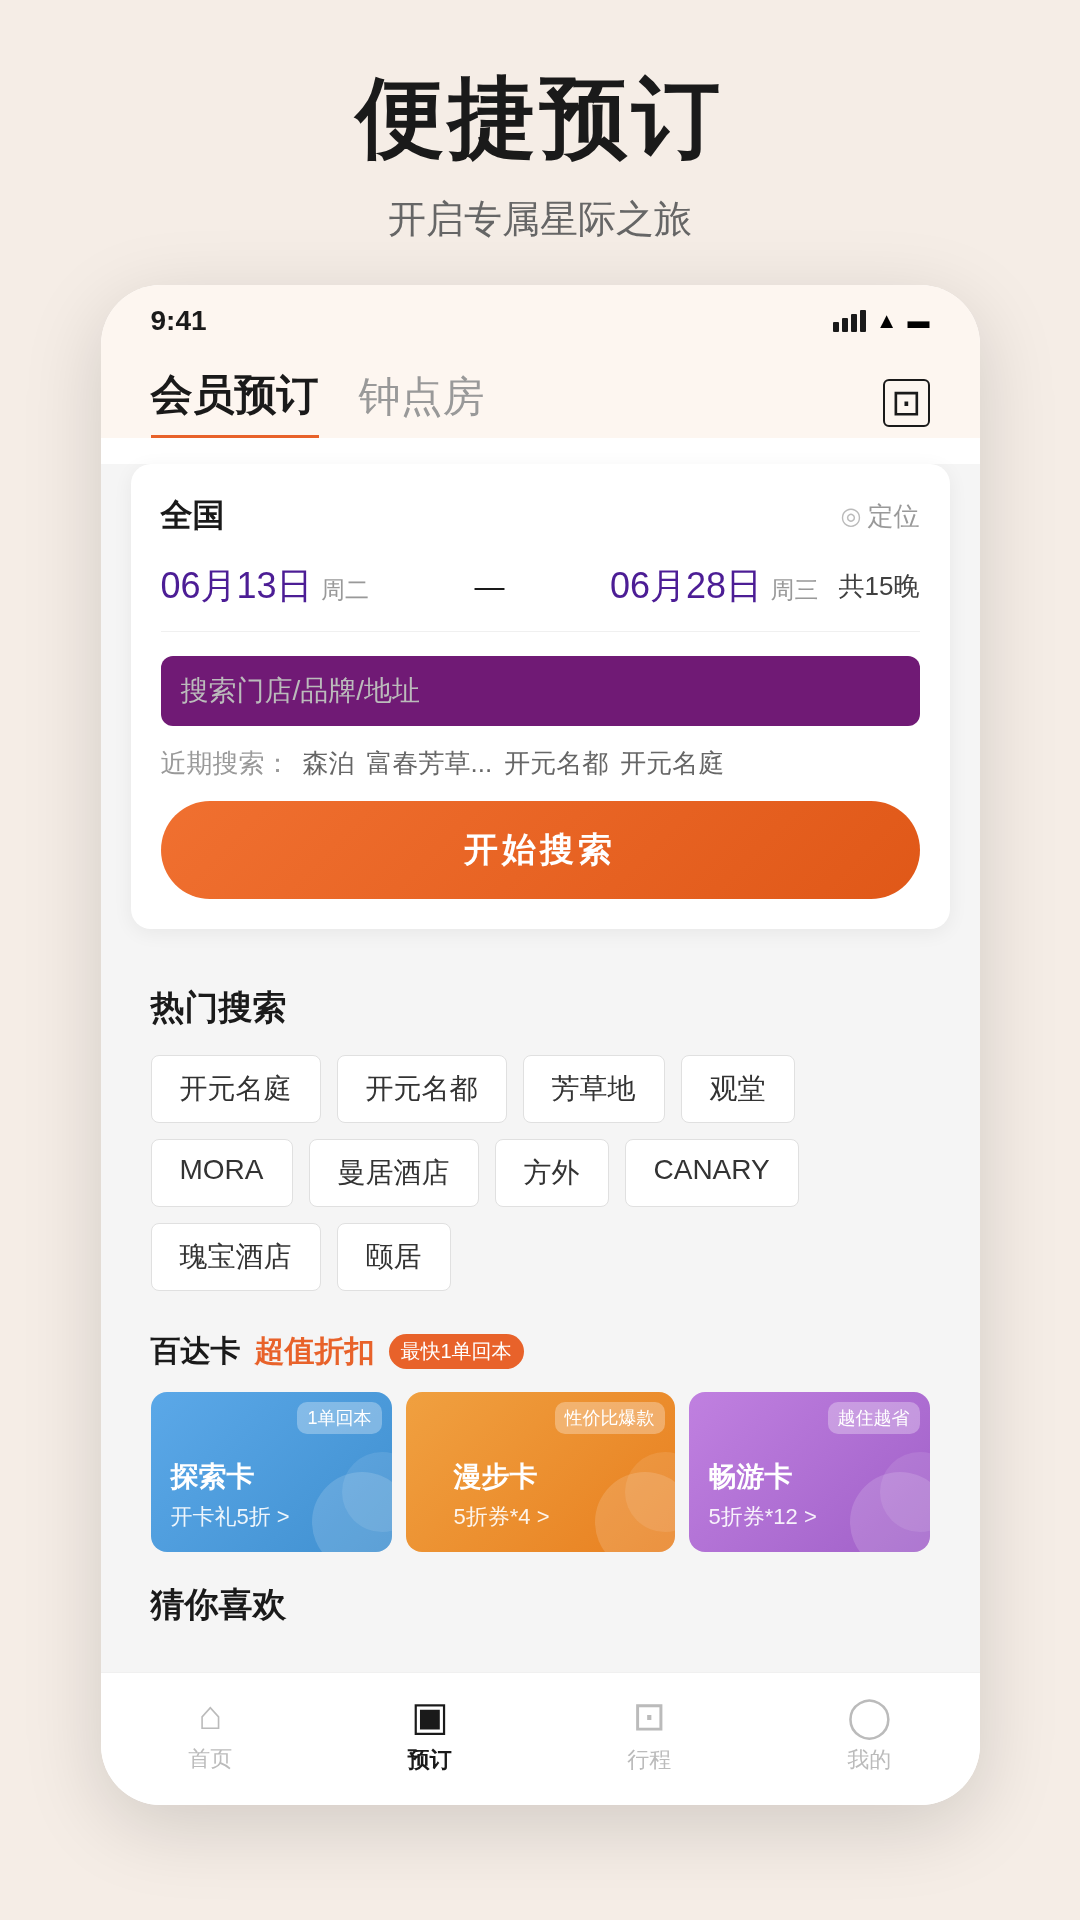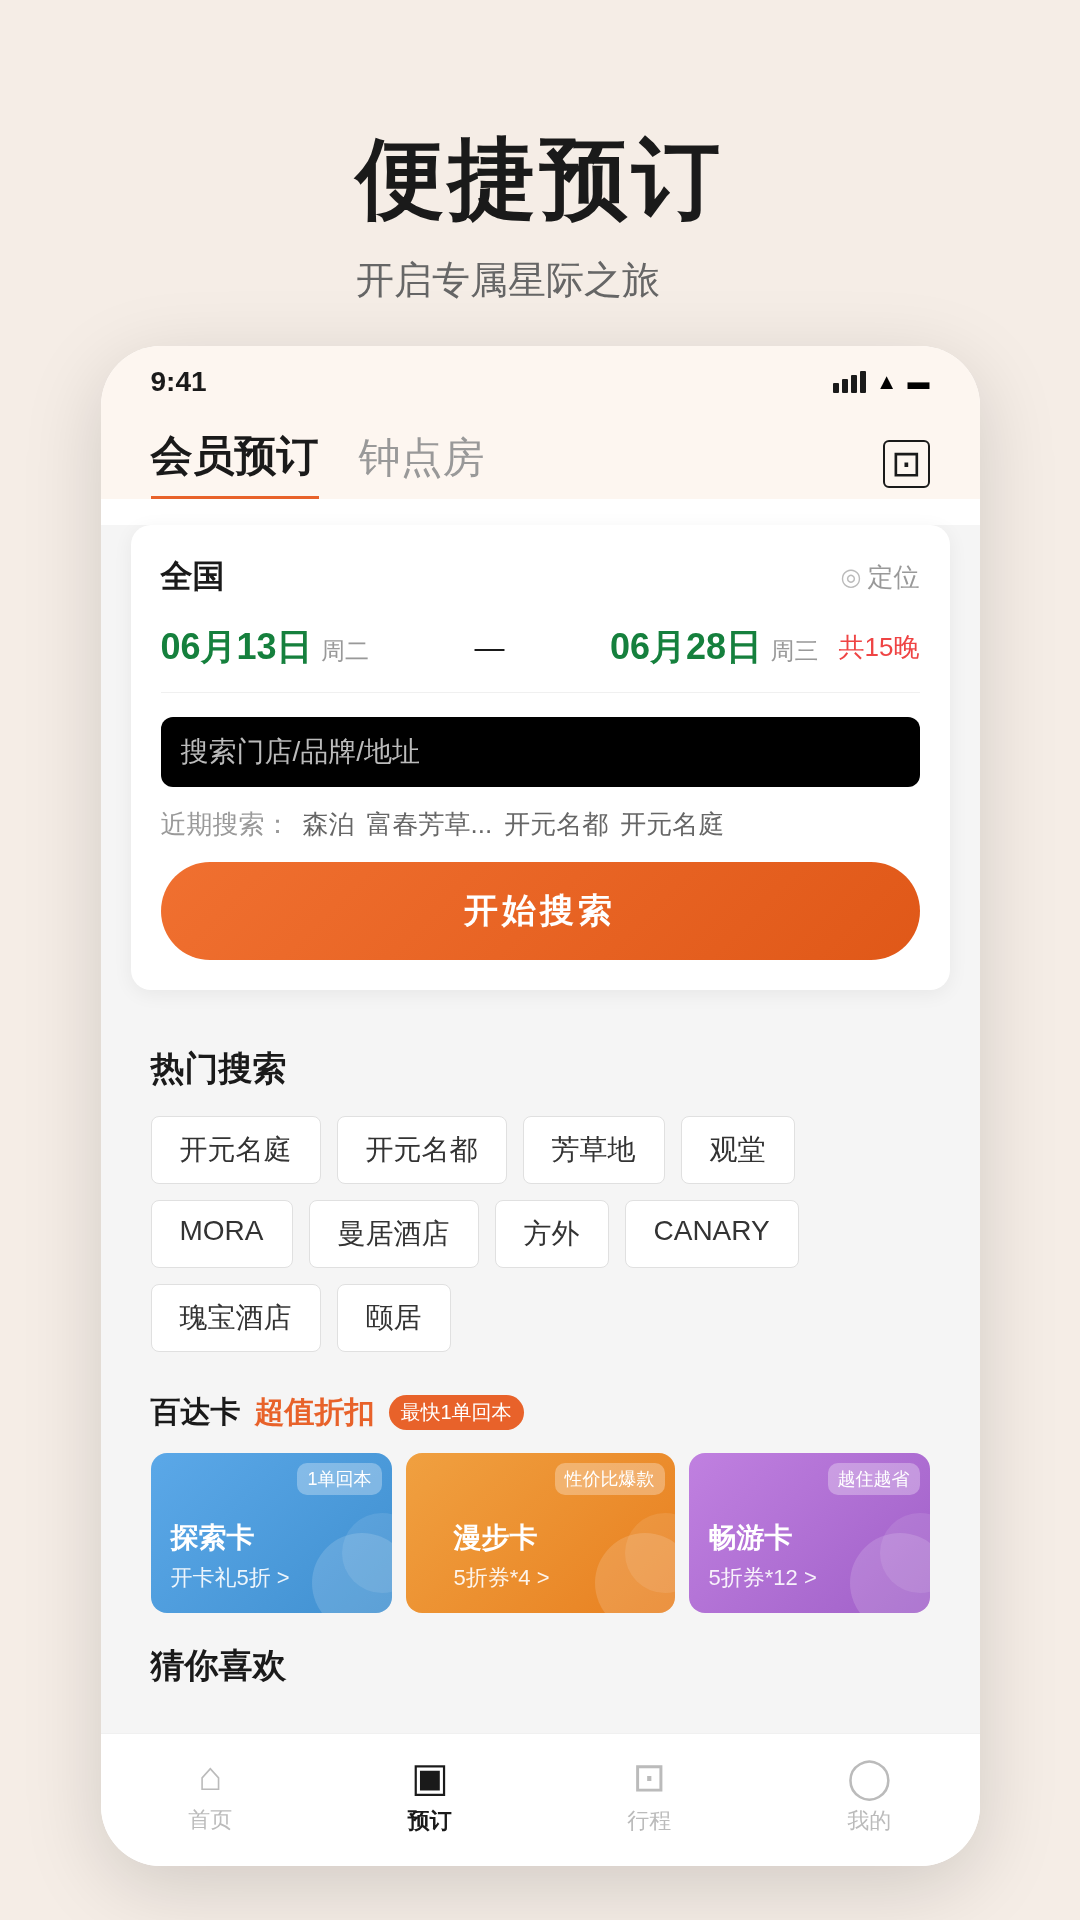--- a/index.html
+++ b/index.html
@@ -8,21 +8,22 @@
       width: 1080px;
       min-height: 1920px;
       background: #f5ede6;
       font-family: -apple-system, 'PingFang SC', 'Helvetica Neue', sans-serif;
       display: flex;
       flex-direction: column;
       align-items: center;
     }
 
     .page-header {
-      padding: 120px 0 40px;
+      text-align: center;
+      padding: 59px 0 40px;
     }
     .page-title {
       font-size: 88px;
       font-weight: 900;
       color: #1a1a1a;
       letter-spacing: 4px;
     }
     .page-subtitle {
       font-size: 38px;
       color: #666;
@@ -144,44 +145,44 @@
       margin-bottom: 24px;
       padding-bottom: 20px;
       border-bottom: 1px solid #f0f0f0;
     }
     .date-item {
       display: flex;
       flex-direction: column;
     }
     .date-main {
       font-size: 36px;
-      font-weight: 700;
-      color: #15803d;
+      font-weight: 400;
+      color: #4c1d95;
     }
     .date-week {
       font-size: 24px;
       color: #999;
       margin-left: 4px;
     }
     .date-arrow {
       font-size: 30px;
       color: #1a1a1a;
       flex: 1;
       text-align: center;
     }
     .nights-text {
       font-size: 26px;
-      color: #ef4444;
+      color: #404040;
       margin-left: auto;
     }
 
     .search-input-row {
       display: flex;
       align-items: center;
-      background: #000000;
+      background: #701a75;
       border-radius: 12px;
       padding: 16px 20px;
       margin-bottom: 20px;
     }
     .search-placeholder {
       font-size: 28px;
       color: #bbb;
     }
 
     .recent-search-row {

